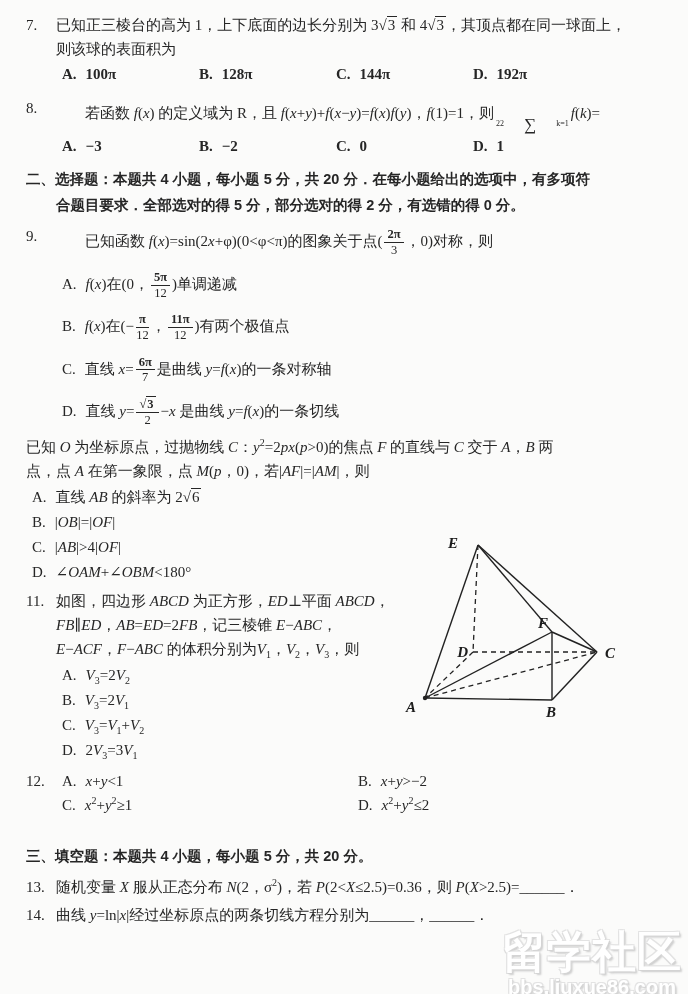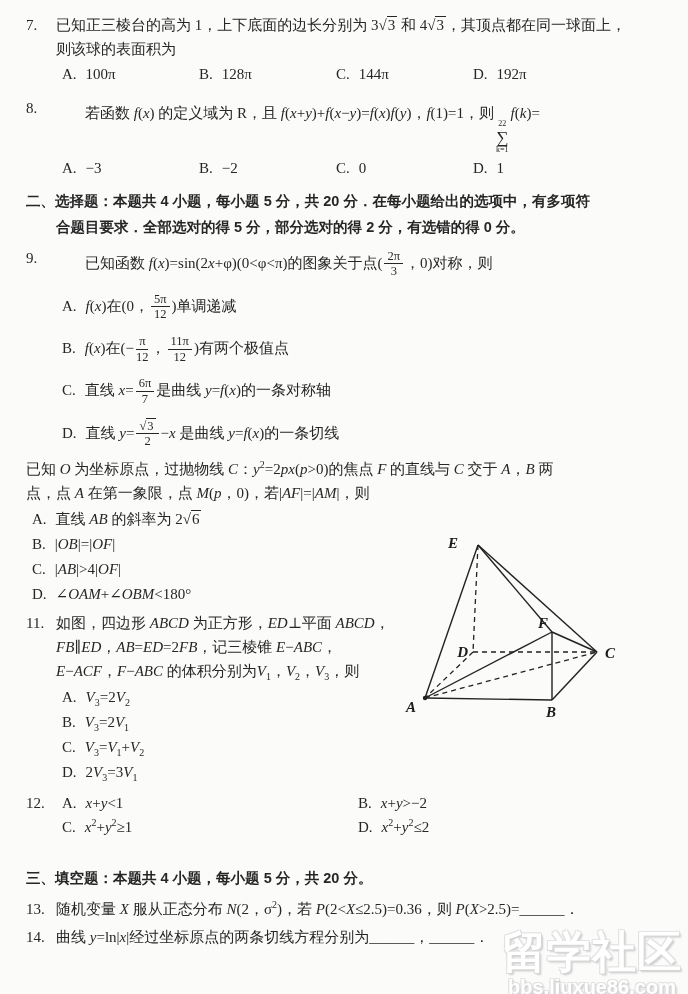--- a/index.html
+++ b/index.html
@@ -12,44 +12,44 @@
     font-family:"Liberation Serif","DejaVu Serif",serif;
     font-size:15px;
     overflow:hidden;
   }
   .q{display:flex;margin:0 20px 0 26px;}
   .qn{flex:none;width:30px;line-height:24px;}
   .qc{flex:1;}
   .stem{line-height:24px;white-space:nowrap;}
   .stem.tall{line-height:34px;margin-left:29px;}
   
-  .orow{display:flex;margin:1px 0 0 6px;line-height:24px;}
+  .orow{display:flex;margin:1px 0 0 6px;line-height:24px;font-weight:bold;}
   .orow .opt{width:137px;white-space:nowrap;}
   .orow2{display:flex;margin:1px 0 0 6px;line-height:23px;gap:24px;}
   .orow2 .opt{width:272px;white-space:nowrap;}
   
   .ostack{margin-left:6px;}
   .ostack .optline{line-height:22px;margin-top:3px;white-space:nowrap;}
   .ostack.roomy .optline{line-height:30px;margin-top:11px;}
   .olab{margin-right:9px;}
   .sect{margin:8px 20px 0 26px;font-weight:bold;line-height:26px;white-space:nowrap;
         font-family:"Liberation Sans","DejaVu Sans",sans-serif;font-size:14.5px;}
   .sect .ind{padding-left:30px;display:block;}
   
   i{font-family:"Liberation Serif","DejaVu Serif",serif;}
   sup{font-size:10px;vertical-align:super;line-height:0;}
   sub{font-size:10px;vertical-align:sub;line-height:0;}
   .frac{display:inline-flex;flex-direction:column;align-items:center;
         vertical-align:middle;line-height:1.1;font-size:12.5px;margin:0 2px;}
-  .frac .fn{border-bottom:1px solid #262626;padding:0 3px 0;}
+  .frac .fn{border-bottom:1px solid #262626;padding:0 3px 0;font-weight:bold;}
   .frac .fd{padding-top:1px;}
   .rad{white-space:nowrap;}
   .rad .rbar{border-top:1.2px solid #262626;padding:0 2px 0 1px;}
-  .sum{display:inline-flex;flex-direction:column;align-items:center;
-       vertical-align:-0.55em;line-height:1;margin:0 2px;}
+  .sum{display:inline-flex;flex-direction:row;align-items:center;
+       vertical-align:-0.55em;line-height:1;margin:0 2px;gap:20px;}
   .sum .st,.sum .sb{font-size:8px;line-height:1.1;}
   .sum .sg{font-size:17px;line-height:1;}
   
   .fig{position:absolute;left:398px;top:524px;}
   .fig text{font-size:15px;font-style:italic;font-weight:bold;fill:#1c1c1c;
             font-family:"Liberation Serif","DejaVu Serif",serif;}
   .fig line{stroke:#222;stroke-width:1.4;}
   .fig line.dash{stroke-dasharray:5 4;stroke-width:1.3;}
   
   .wm{position:absolute;right:6px;bottom:8px;text-align:center;color:#ffffff;

